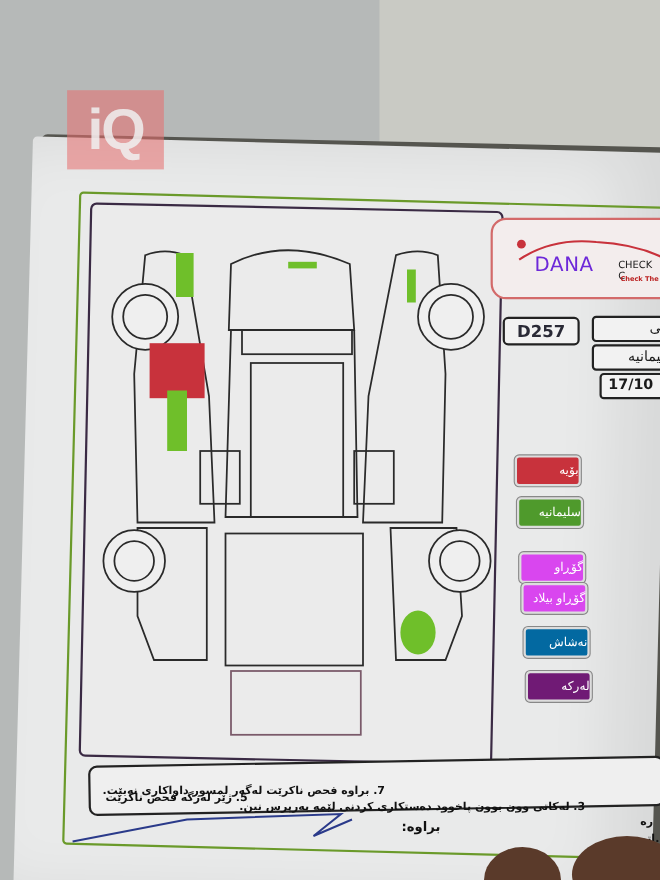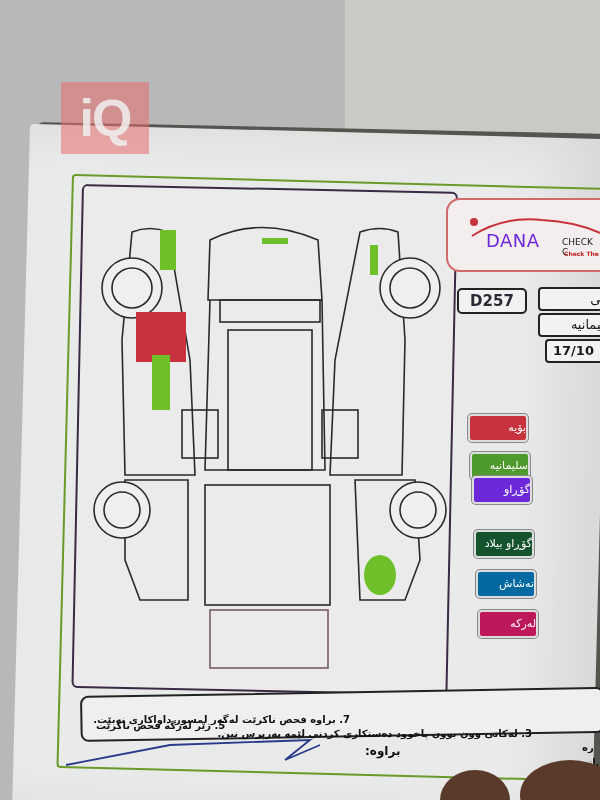--- a/index.html
+++ b/index.html
@@ -96,24 +96,24 @@
 <div class="logo-sub">CHECK C</div>
 <div class="logo-tag">Check The</div>
 
 <div class="code-box">D257</div>
 <div class="field" style="left:538px;top:287px;width:70px;">سپی</div>
 <div class="field" style="left:538px;top:313px;width:70px;">سلیمانیه</div>
 <div class="field" style="left:545px;top:339px;width:70px;text-align:left;direction:ltr;font-weight:bold;">17/10</div>
 
 <div class="legend" style="left:468px;top:414px;background:#c8323c;">بۆیە</div>
 <div class="legend" style="left:470px;top:452px;background:#4f9a2c;">سلیمانیه</div>
-<div class="legend" style="left:472px;top:476px;background:#6d28d9;">گۆڕاو</div>
-<div class="legend" style="left:474px;top:530px;background:#14532d;">گۆڕاو بیلاد</div>
+<div class="legend" style="left:472px;top:502px;background:#d946ef;">گۆڕاو</div>
+<div class="legend" style="left:474px;top:530px;background:#d946ef;">گۆڕاو بیلاد</div>
 <div class="legend" style="left:476px;top:570px;background:#0369a1;">نەشاش</div>
-<div class="legend" style="left:478px;top:610px;background:#be185d;">لەرکە</div>
+<div class="legend" style="left:478px;top:610px;background:#701a75;">لەرکە</div>
 
 <div class="notes-box"></div>
 <div class="note" style="right:68px;top:728px;text-align:center;">3. لەکاتی وون بوون پاخوود دەستکاری کردنی لێمە بەرپرس نین.</div>
 <div class="note" style="right:250px;top:714px;">7. براوە فحص ناکرێت لەگەر لمسور داواکاری نەبێت.</div>
 <div class="note" style="left:96px;top:720px;">5. ژێر لەزگە فحص ناکرێت</div>
 
 <div class="sign-label">براوە:</div>
 <svg width="600" height="800">
   <path d="M66 765 L170 745 L310 740 L285 760 L320 745" stroke="#2a3a8a" stroke-width="1.8" fill="none"></path>
 </svg>

